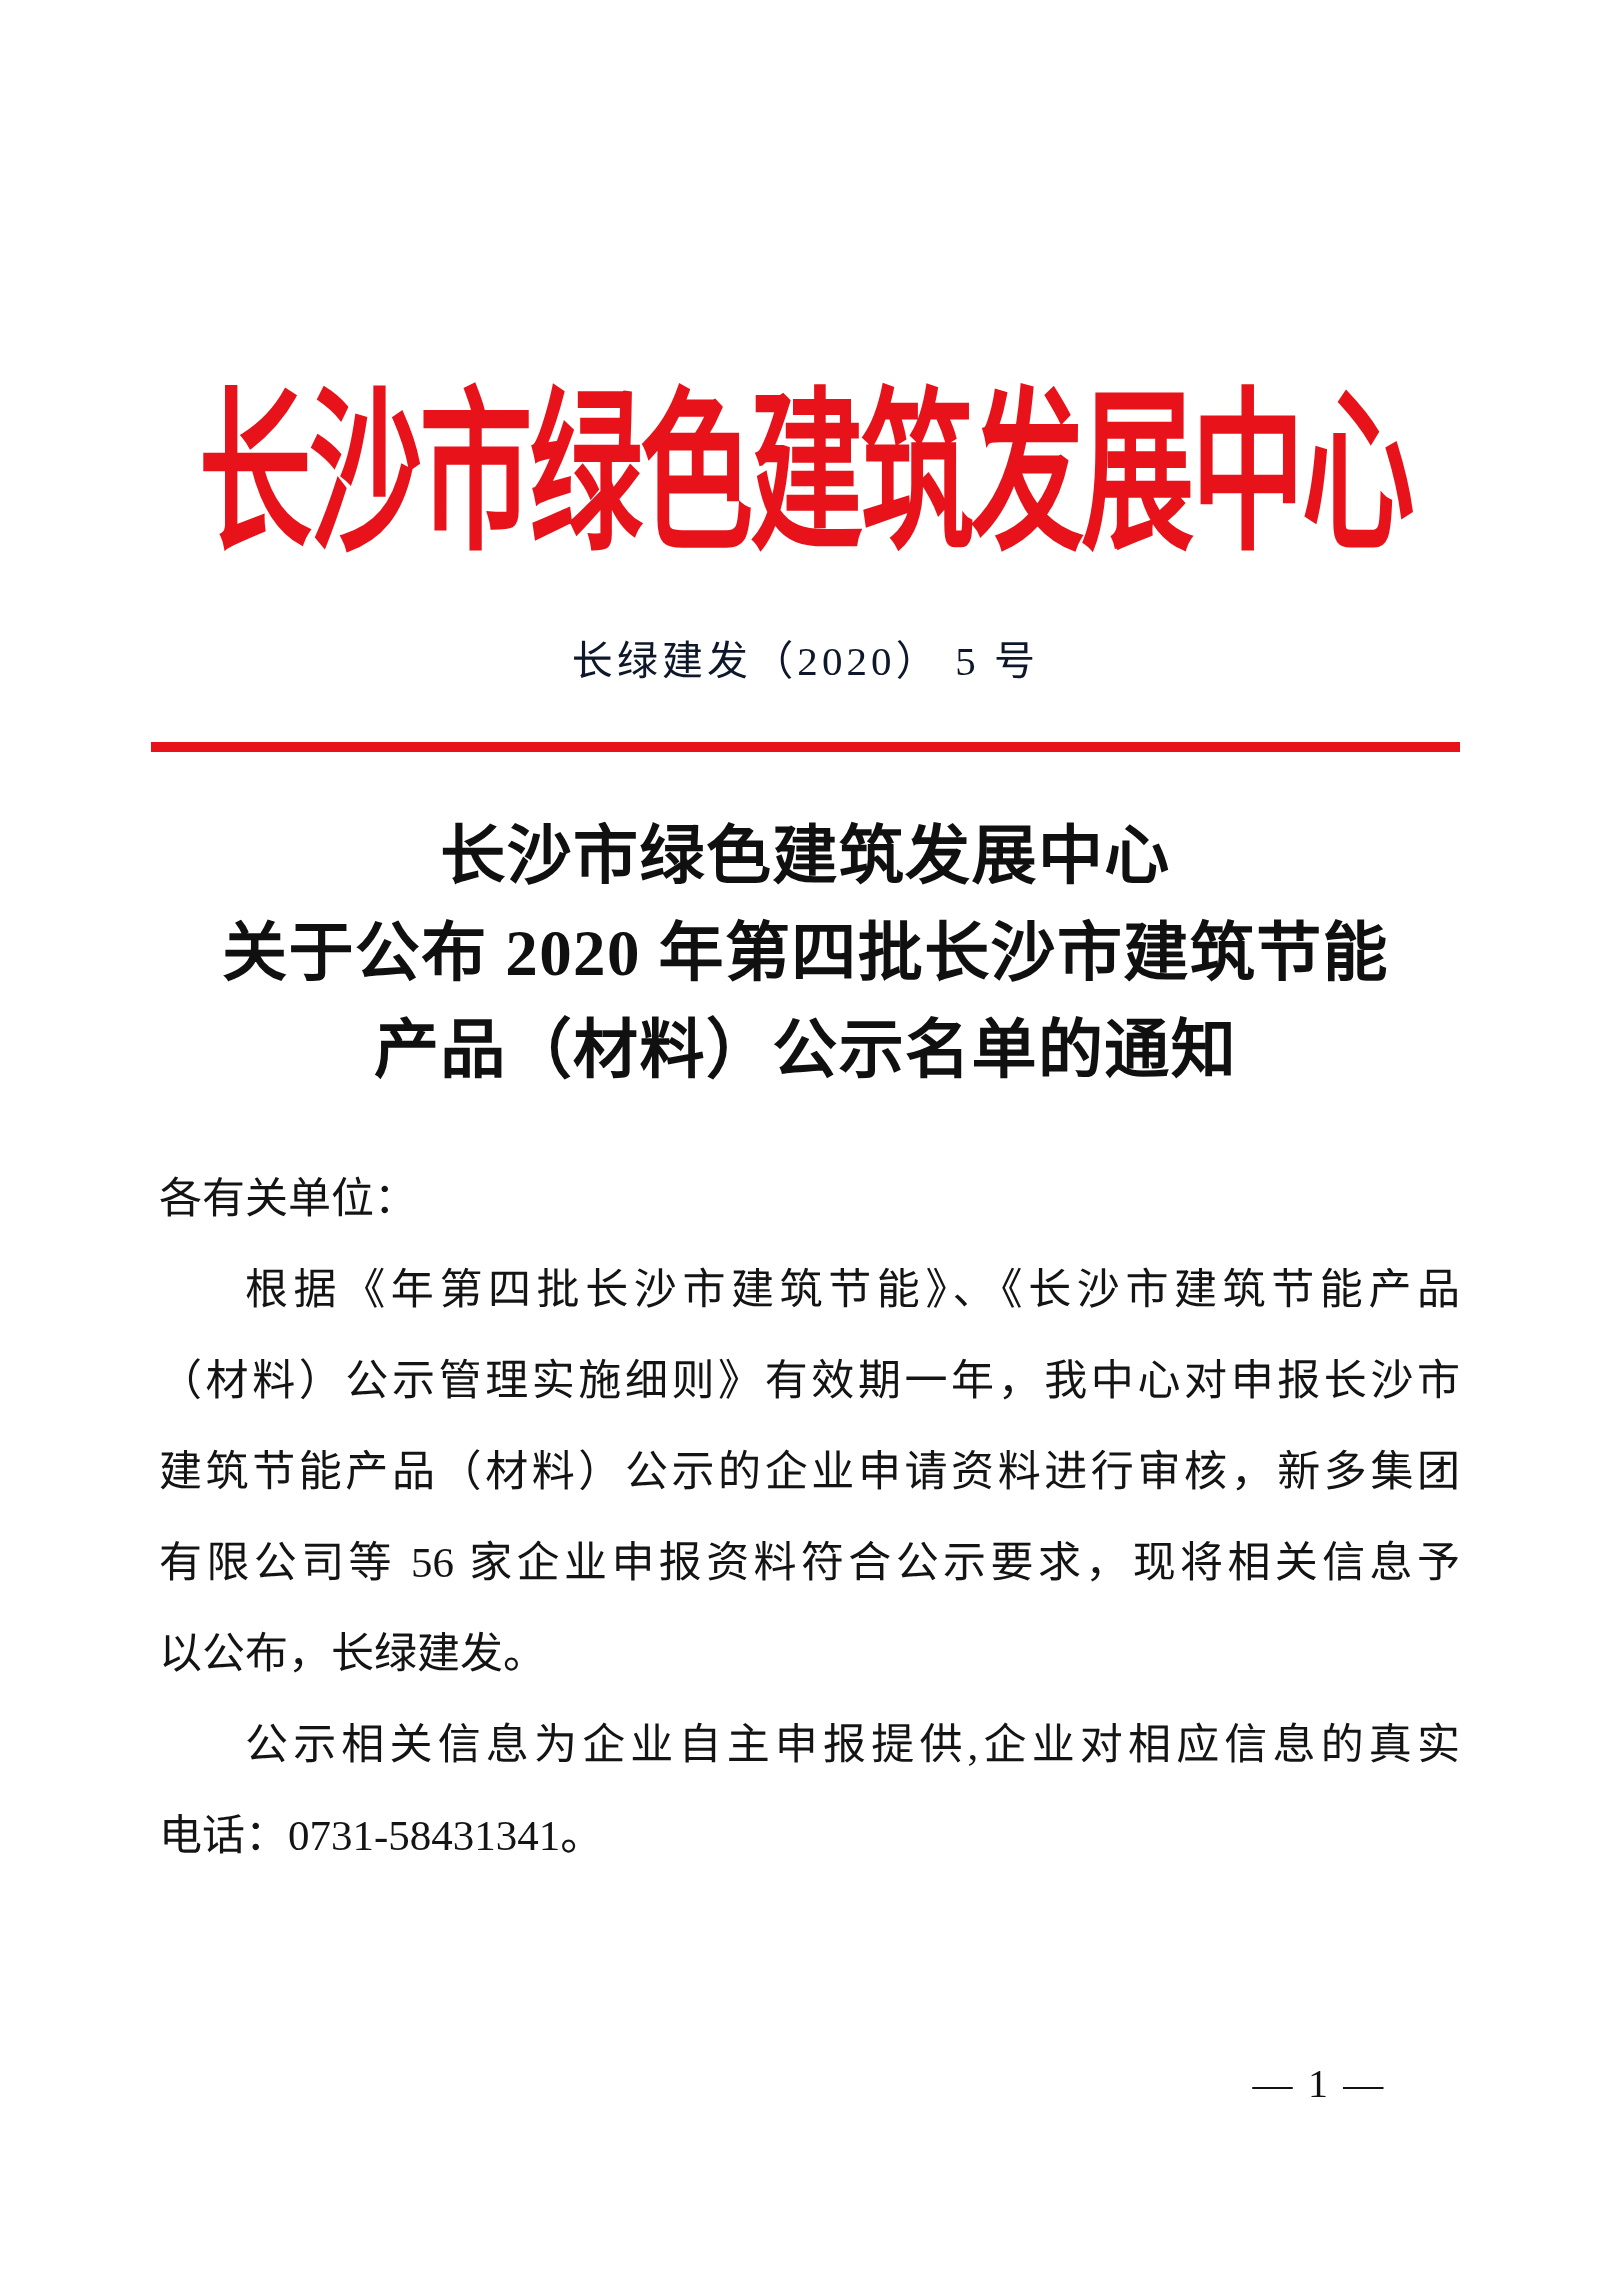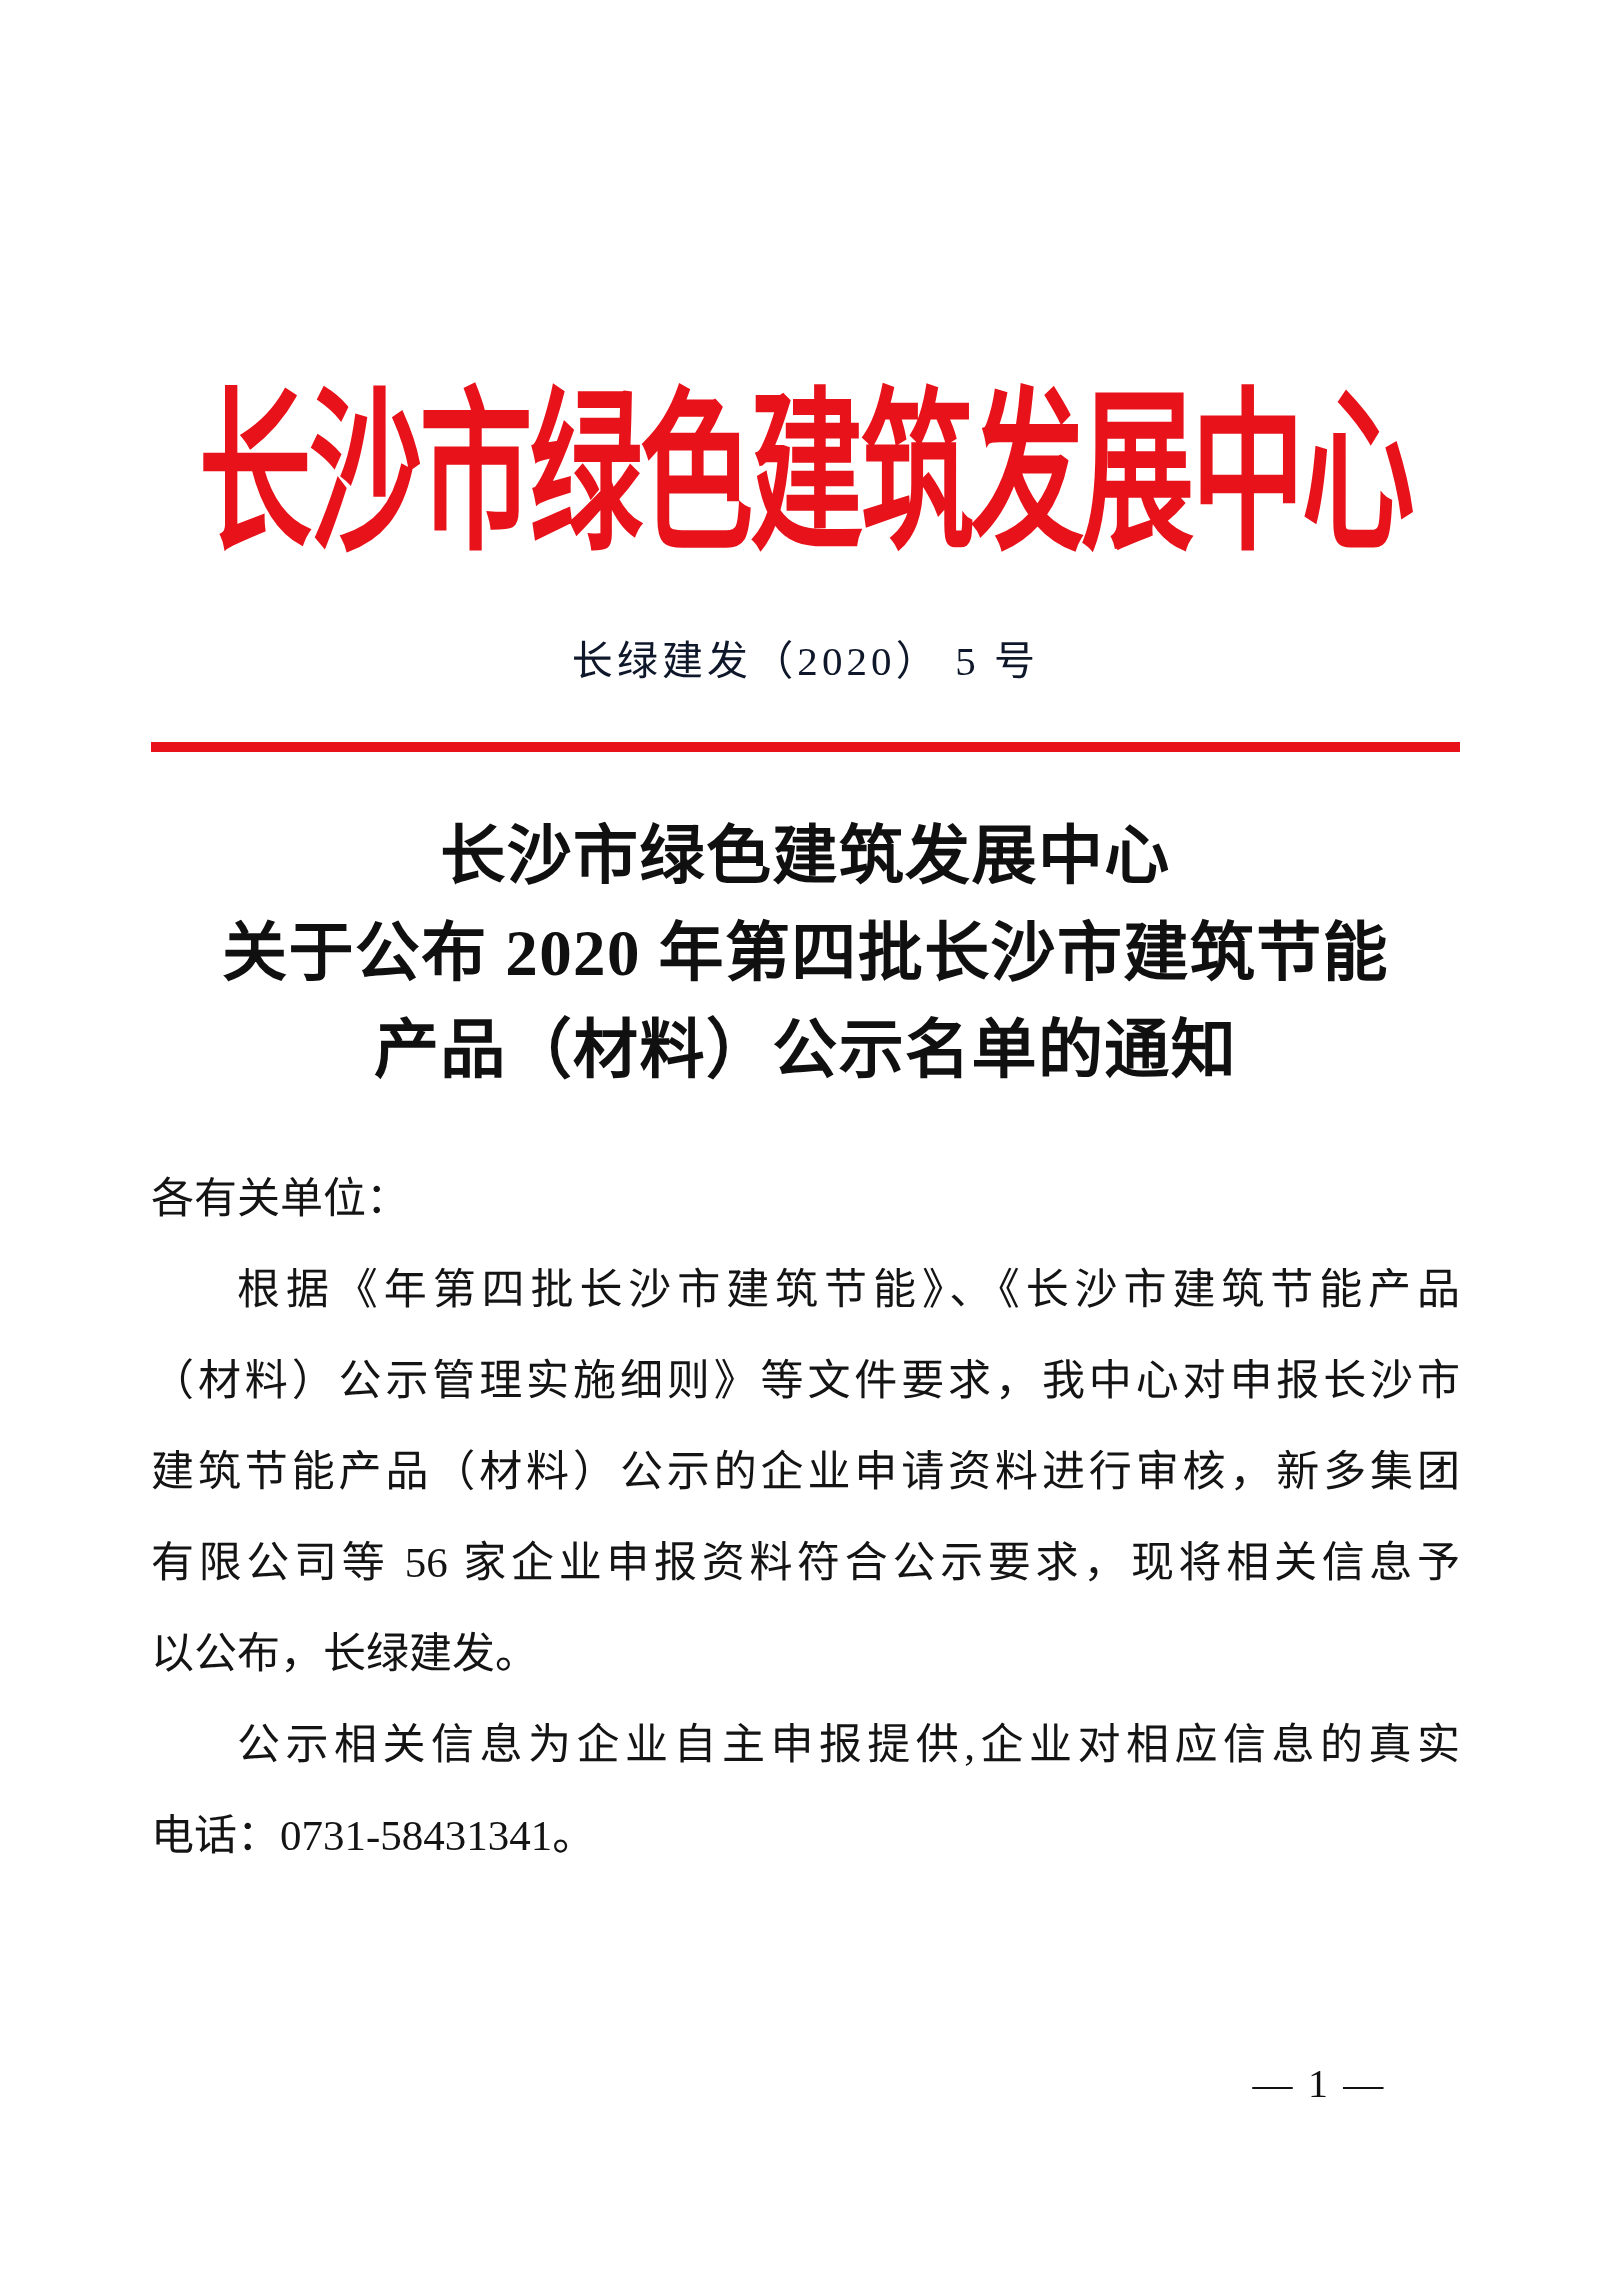--- a/index.html
+++ b/index.html
@@ -73,20 +73,21 @@
     left: 151px;
     width: 1309px;
     font-size: 43px;
     color: #141414;
   }
   .body-line {
     height: 91px;
     line-height: 91px;
     white-space: nowrap;
     text-align: left;
+    margin-left: 8px;
   }
   .body-line.justify {
     white-space: normal;
     text-align: justify;
     text-align-last: justify;
   }
   .body-line.indent { text-indent: 2em; }
   
   .page-number {
     position: absolute;
@@ -110,21 +111,21 @@
 
   <div class="doc-title">
     <div>长沙市绿色建筑发展中心</div>
     <div>关于公布 2020 年第四批长沙市建筑节能</div>
     <div>产品（材料）公示名单的通知</div>
   </div>
 
   <div class="body-block">
       <div class="body-line">各有关单位：</div>
       <div class="body-line justify indent">根据《年第四批长沙市建筑节能》、《长沙市建筑节能产品</div>
-      <div class="body-line justify">（材料）公示管理实施细则》等文件要求，我中心对申报长沙市</div>
+      <div class="body-line justify">（材料）公示管理实施细则》有效期一年，我中心对申报长沙市</div>
       <div class="body-line justify">建筑节能产品（材料）公示的企业申请资料进行审核，新多集团</div>
       <div class="body-line justify">有限公司等 56 家企业申报资料符合公示要求，现将相关信息予</div>
       <div class="body-line">以公布，长绿建发。</div>
       <div class="body-line justify indent">公示相关信息为企业自主申报提供,企业对相应信息的真实</div>
       <div class="body-line">电话：0731-58431341。</div>
     </div>
 
   <div class="page-number">— 1 —</div>
 
 </div>

